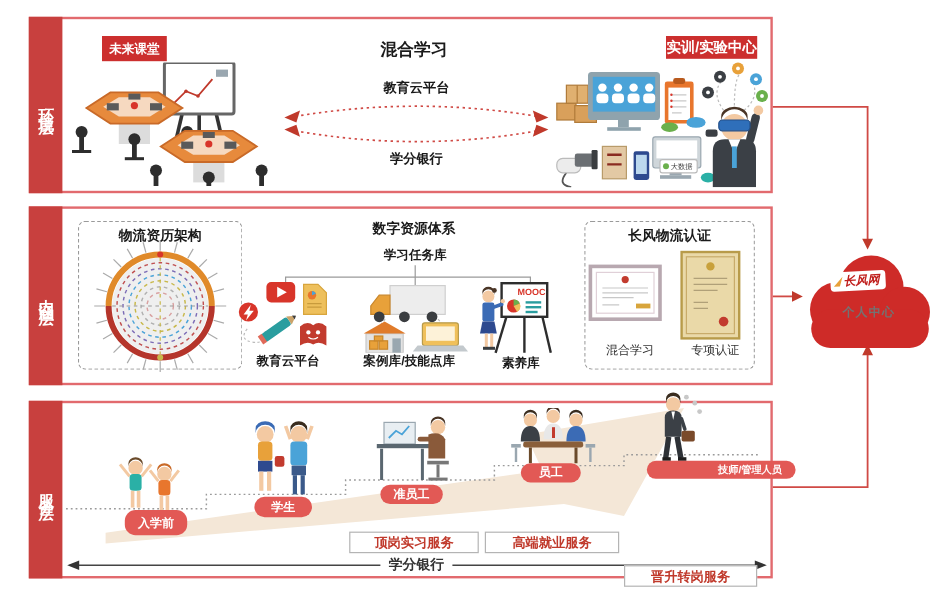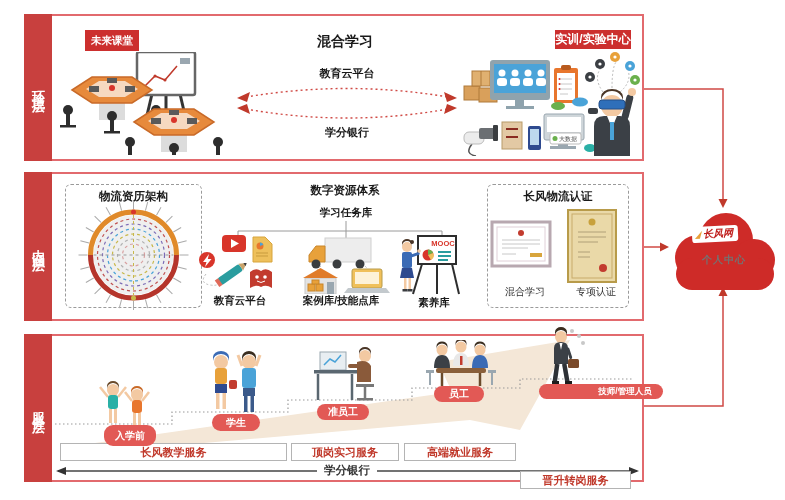--- a/index.html
+++ b/index.html
@@ -569,20 +569,19 @@
     <rect x="10" y="55" width="7" height="3" fill="#1d1d1d"></rect>
       <rect x="23" y="55" width="7" height="3" fill="#1d1d1d"></rect>
   </svg>
 
   <div class="badge" id="badge0">入学前</div>
   <div class="badge" id="badge1">学生</div>
   <div class="badge" id="badge2">准员工</div>
   <div class="badge" id="badge3">员工</div>
   <div class="badge" id="badge4">技师/管理人员</div>
 
-  <div class="svc-box" id="svc0">长风教学服务</div>
   <div class="svc-box" id="svc1">顶岗实习服务</div>
   <div class="svc-box" id="svc2">高端就业服务</div>
   <div class="svc-box" id="svc3">晋升转岗服务</div>
 
   <div class="t" id="t-creditbank">学分银行</div>
 
 </div>
 
 </body></html>

